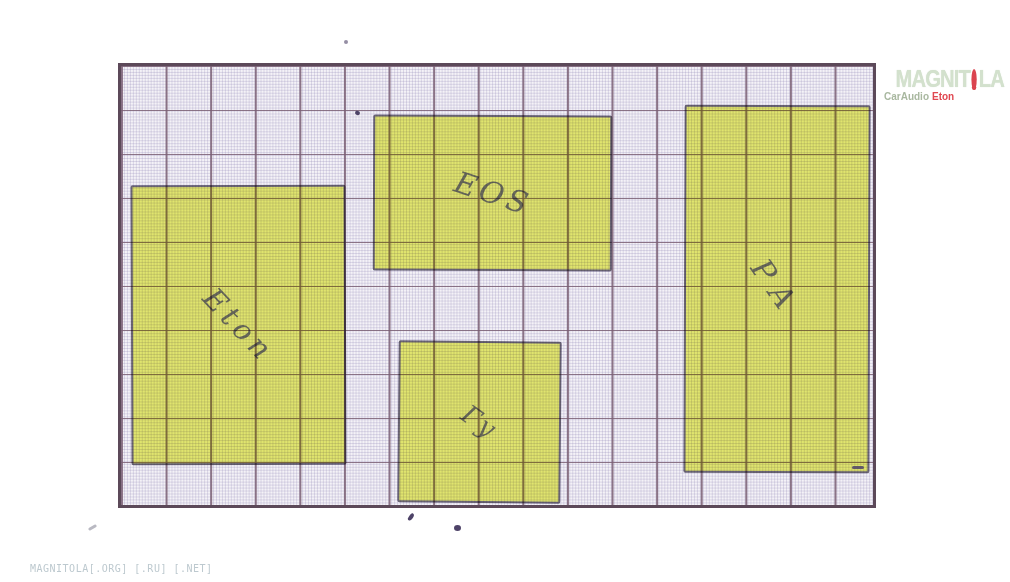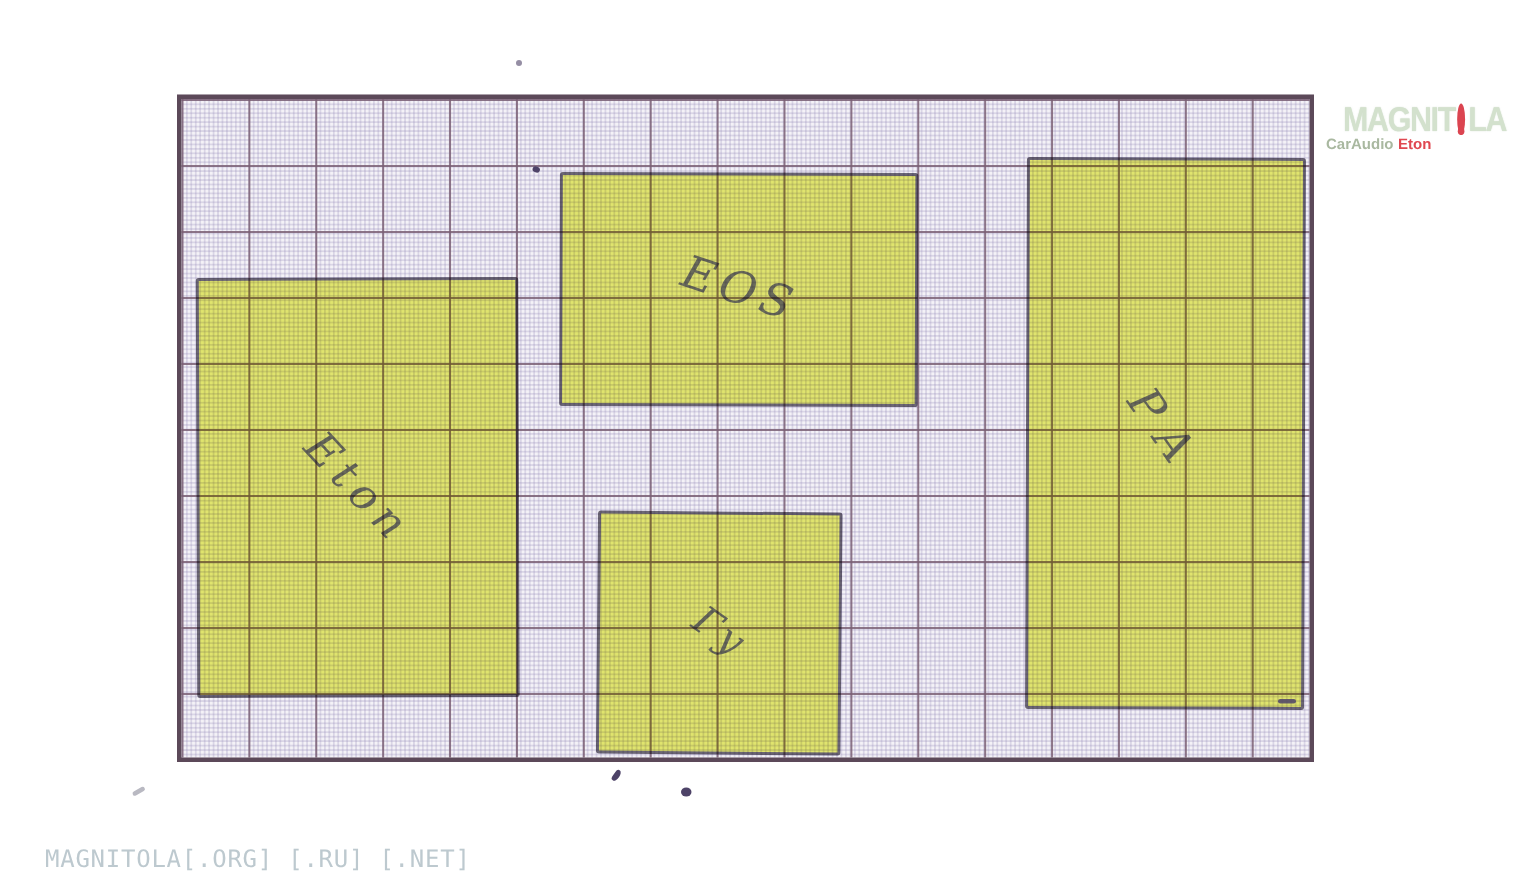--- a/index.html
+++ b/index.html
@@ -78,21 +78,21 @@
   .logo-sub{
     margin-top:-2px;font-size:10px;font-weight:700;letter-spacing:0;
   }
   .sub-green{color:#a9b8a0;margin-right:3px;}
   .sub-red{color:#e04750;}
 
   
   .footer-watermark{
     position:absolute;left:30px;top:563px;
     font-family:"DejaVu Sans Mono",monospace;
-    font-size:16px;letter-spacing:0.5px;color:#bdc9cf;
+    font-size:10px;letter-spacing:0.5px;color:#bdc9cf;
   }
 </style>
 </head>
 <body>
 
 <div class="paper">
 
   <div class="block block-eton">
     <span class="block-label label-eton">Eton</span>
   </div>

